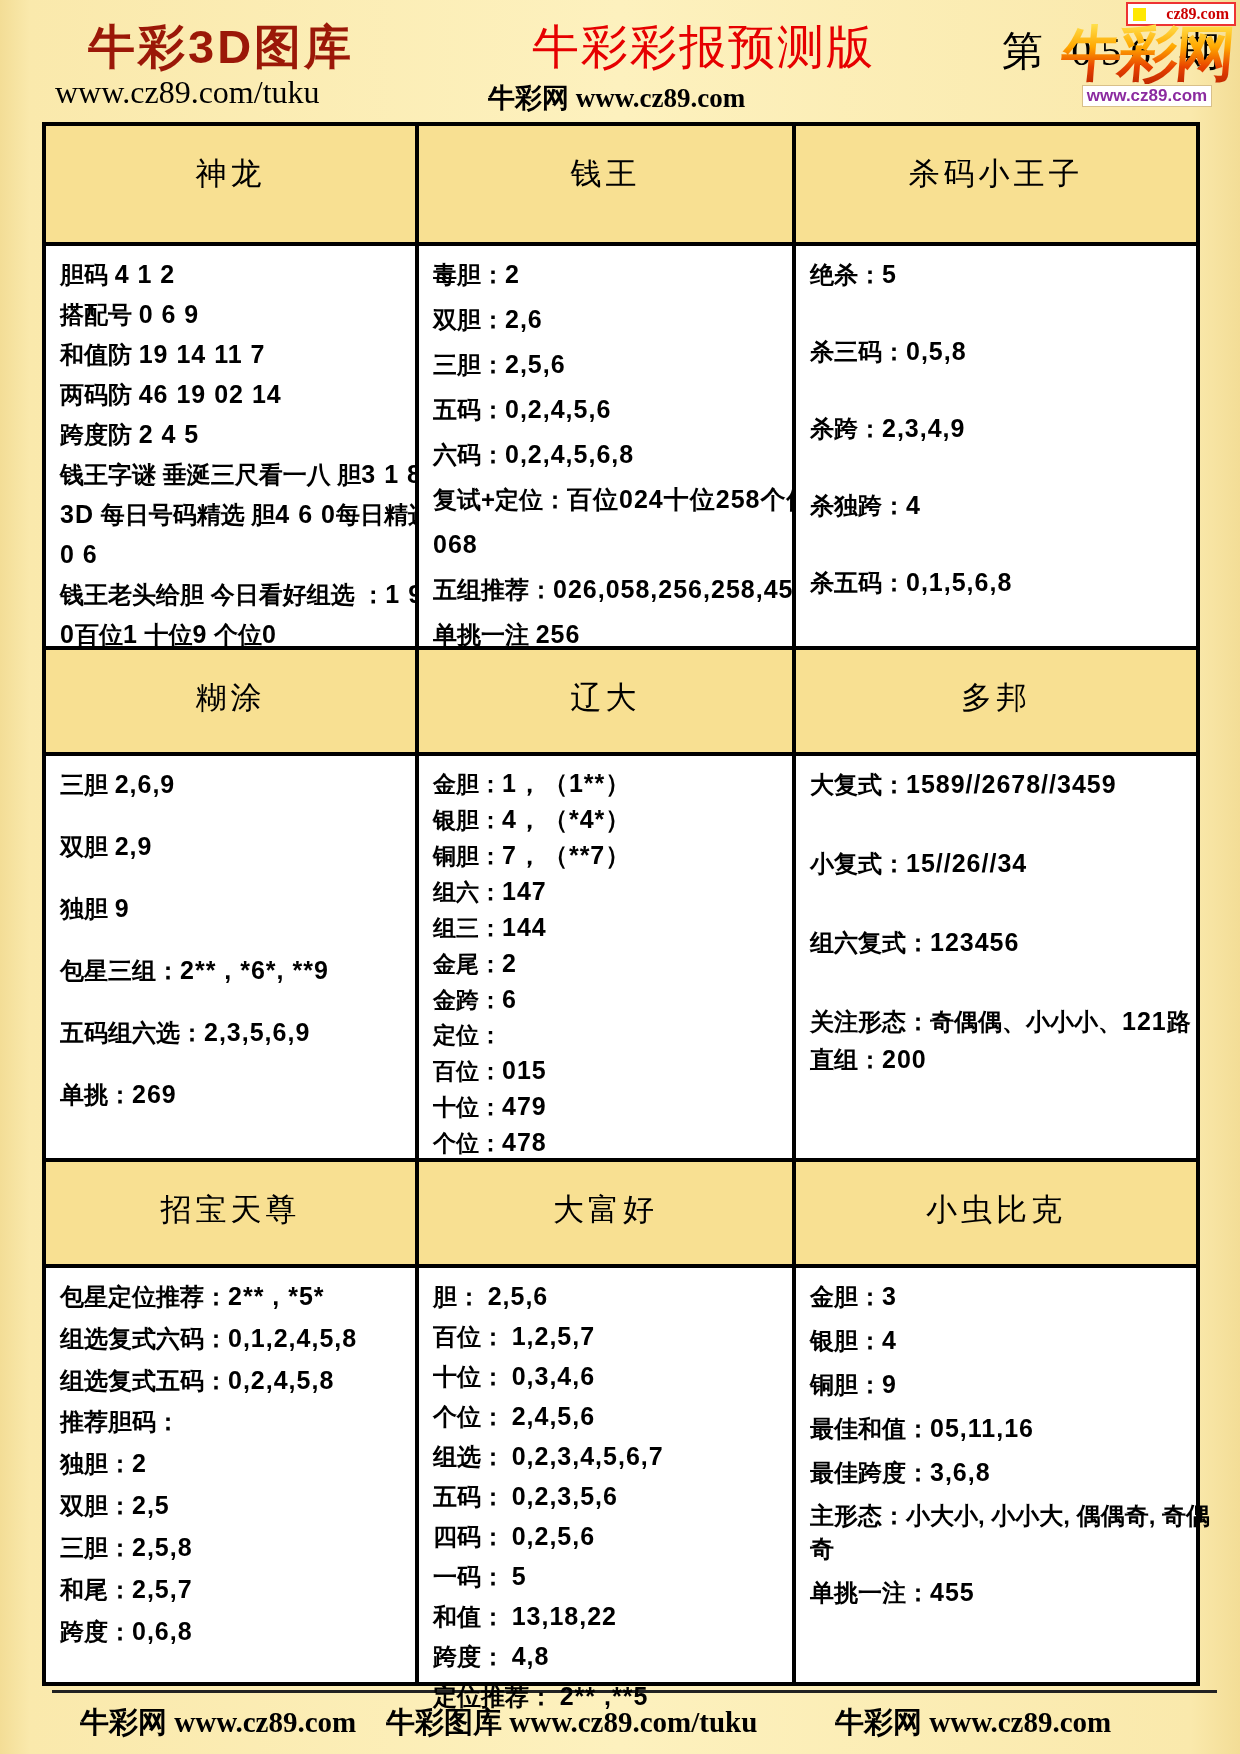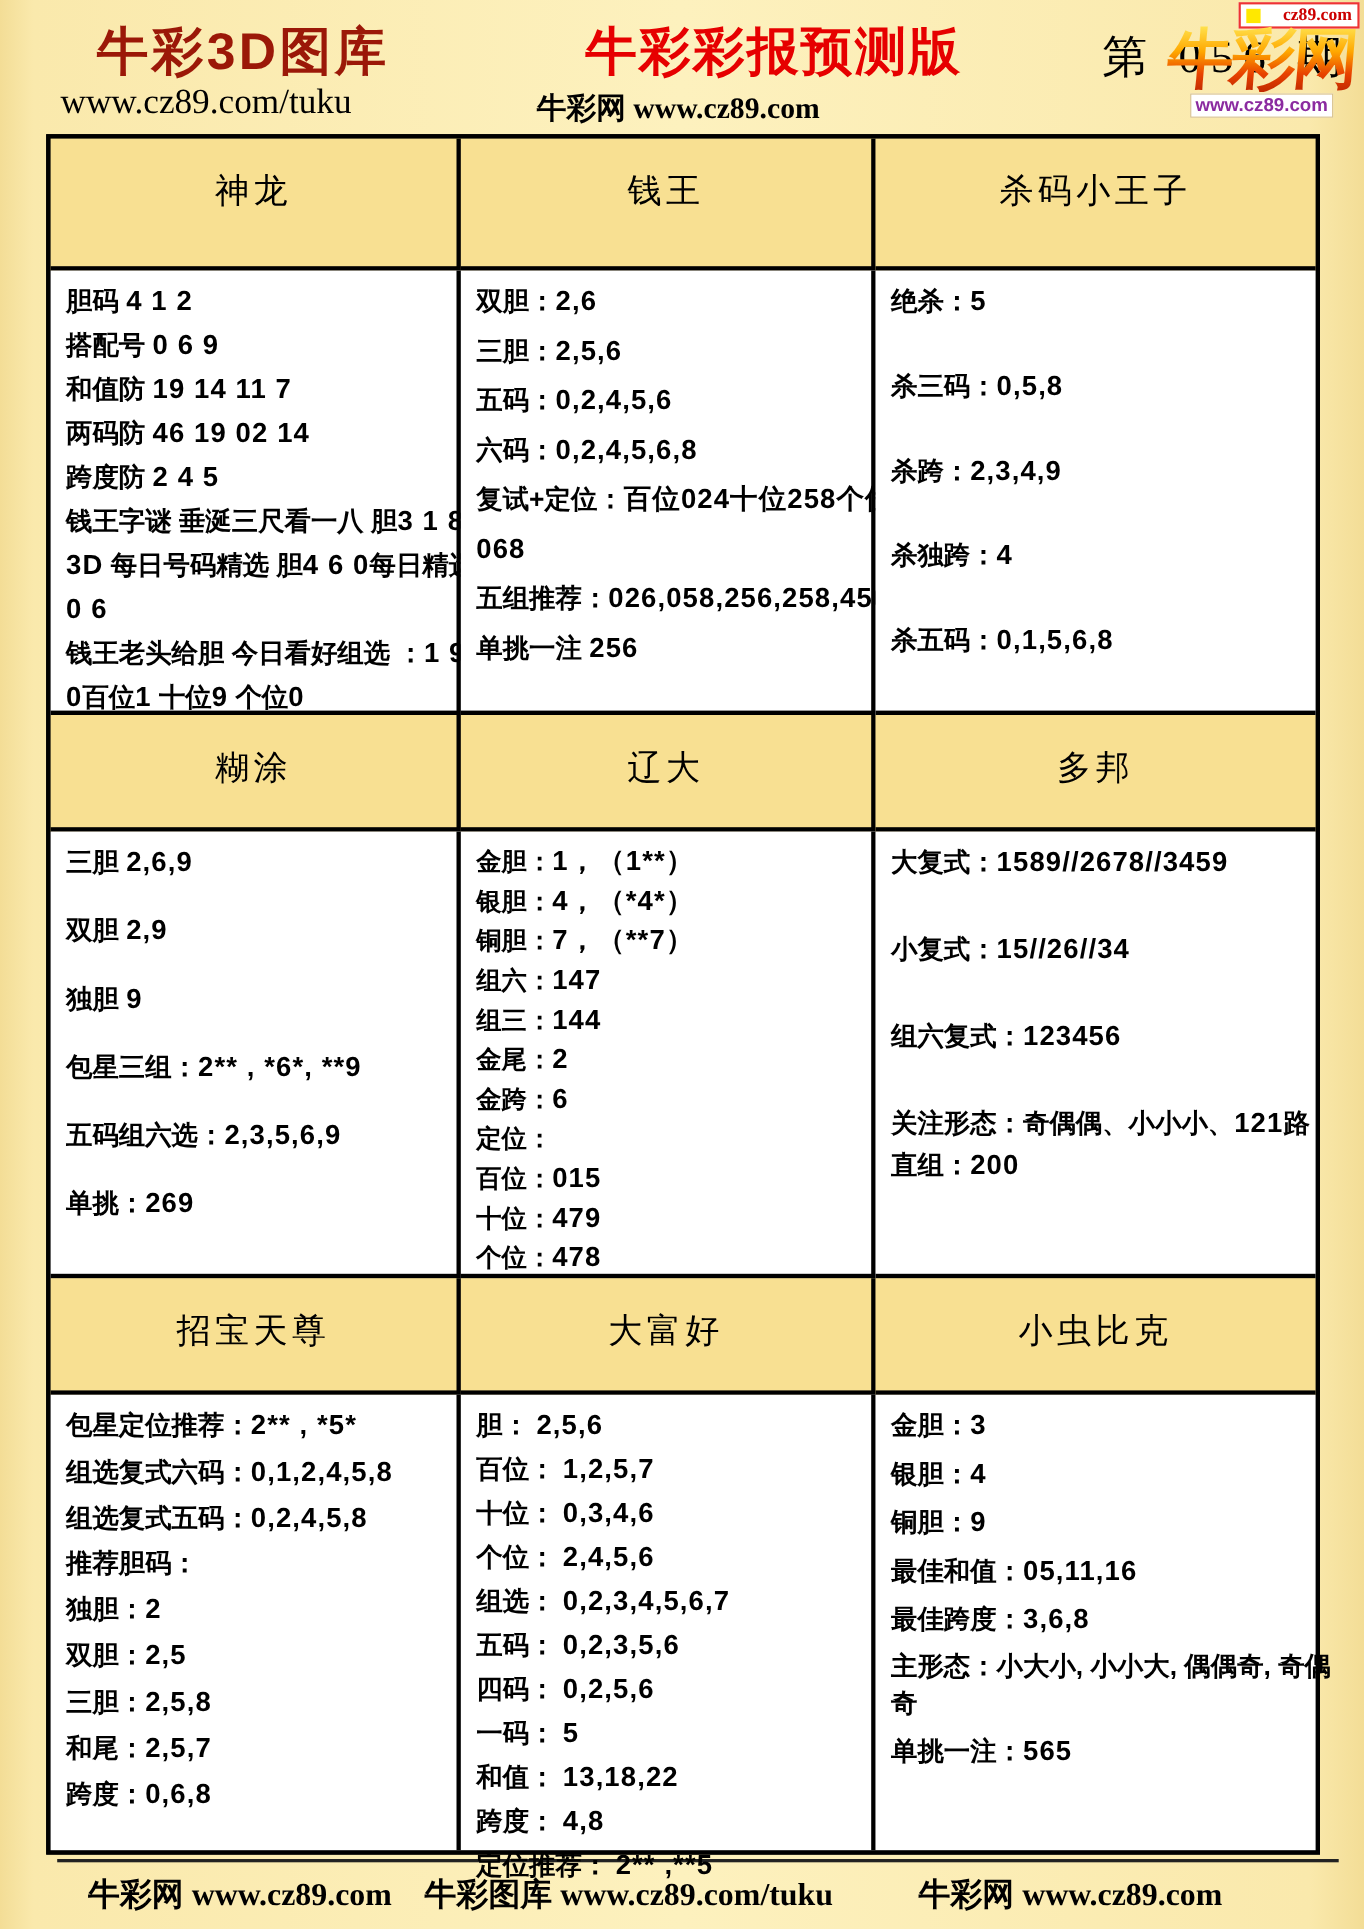--- a/index.html
+++ b/index.html
@@ -14,21 +14,21 @@
   *{box-sizing:border-box;margin:0;padding:0}
   html,body{width:1240px;height:1754px;overflow:hidden}
   body{
     background:linear-gradient(90deg,#F3DD96 0,var(--page-bg) 30px,#FDF1BE 50%,var(--page-bg) 96%,#F3DD96 100%);
     font-family:"Liberation Sans","DejaVu Sans",sans-serif;
     color:#000;
   }
   
   .topbar{position:relative;height:122px}
   .t-left{position:absolute;left:88px;top:16px;font-size:47px;font-weight:bold;letter-spacing:3px;color:var(--title-dark-red)}
-  .t-mid{position:absolute;left:532px;top:16px;font-size:47px;font-weight:bold;letter-spacing:2px;color:var(--title-red)}
+  .t-mid{position:absolute;left:532px;top:16px;font-size:47px;font-weight:normal;letter-spacing:2px;color:var(--title-red)}
   .t-issue{position:absolute;left:1002px;top:24px;font-size:41px;letter-spacing:9px;font-family:"Liberation Serif","DejaVu Serif",serif;font-weight:500}
   .sub-left{position:absolute;left:55px;top:74px;font-size:32px;font-weight:normal;font-family:"Liberation Serif","DejaVu Serif",serif}
   .sub-mid{position:absolute;left:488px;top:80px;font-size:27px;font-weight:bold;font-family:"Liberation Serif","DejaVu Serif",serif}
   .logo{position:absolute;right:4px;top:0;width:178px;height:120px;text-align:center}
   .badge{position:absolute;top:2px;right:0;display:flex;align-items:center;gap:20px;background:#fff;border:2px solid #E33;padding:1px 5px;font-family:"Liberation Serif","DejaVu Serif",serif;font-weight:bold;font-size:16px;color:var(--badge-red)}
   .badge .sq{width:13px;height:13px;background:var(--badge-yellow);display:inline-block}
   .logo-name{
     margin-top:24px;font-size:60px;font-weight:900;letter-spacing:-3px;line-height:60px;
     transform:skewX(-5deg);
     background:linear-gradient(180deg,#FFE14D 0%,#FFA800 38%,#E84200 72%,#C02800 100%);
@@ -105,20 +105,21 @@
         <div class="line"><span class="k">和值防 </span><span class="v">19 14 11 7</span></div>
         <div class="line"><span class="k">两码防 </span><span class="v">46 19 02 14</span></div>
         <div class="line"><span class="k">跨度防 </span><span class="v">2 4 5</span></div>
         <div class="line"><span class="k">钱王字谜 垂涎三尺看一八  胆</span><span class="v">3 1 8</span></div>
         <div class="line"><span class="v">3D</span><span class="k"> 每日号码精选 胆</span><span class="v">4 6 0</span><span class="k">每日精选</span></div>
         <div class="line"><span class="v">0 6</span></div>
         <div class="line"><span class="k">钱王老头给胆 今日看好组选 ：</span><span class="v">1 9</span></div>
         <div class="line"><span class="v">0</span><span class="k">百位</span><span class="v">1</span><span class="k"> 十位</span><span class="v">9</span><span class="k"> 个位</span><span class="v">0</span></div>
       </div>
     <div class="cell ct s1 c2">
+        <div class="line"><span class="k">毒胆：</span><span class="v">2</span></div>
         <div class="line"><span class="k">双胆：</span><span class="v">2,6</span></div>
         <div class="line"><span class="k">三胆：</span><span class="v">2,5,6</span></div>
         <div class="line"><span class="k">五码：</span><span class="v">0,2,4,5,6</span></div>
         <div class="line"><span class="k">六码：</span><span class="v">0,2,4,5,6,8</span></div>
         <div class="line"><span class="k">复试+定位：</span><span class="v">百位024十位258个位</span></div>
         <div class="line"><span class="v">068</span></div>
         <div class="line"><span class="k">五组推荐：</span><span class="v">026,058,256,258,456</span></div>
         <div class="line"><span class="k">单挑一注 </span><span class="v">256</span></div>
       </div>
     <div class="cell ct s2 c3">
@@ -192,21 +193,21 @@
         <div class="line"><span class="k">定位推荐： </span><span class="v">2** ,**5</span></div>
       </div>
     <div class="cell ct s8 c3 lastrow">
         <div class="line"><span class="k">金胆：</span><span class="v">3</span></div>
         <div class="line"><span class="k">银胆：</span><span class="v">4</span></div>
         <div class="line"><span class="k">铜胆：</span><span class="v">9</span></div>
         <div class="line"><span class="k">最佳和值：</span><span class="v">05,11,16</span></div>
         <div class="line"><span class="k">最佳跨度：</span><span class="v">3,6,8</span></div>
         <div class="line"><span class="k">主形态：</span><span class="k">小大小, 小小大, 偶偶奇, 奇偶</span></div>
         <div class="line"><span class="k">奇</span></div>
-        <div class="line"><span class="k">单挑一注：</span><span class="v">565</span></div>
+        <div class="line"><span class="k">单挑一注：</span><span class="v">455</span></div>
       </div>
   </main>
 
   <div class="rule"></div>
 
   <footer class="footline">
     <span class="f0">牛彩网 www.cz89.com</span>
     <span class="f1">牛彩图库 www.cz89.com/tuku</span>
     <span class="f2">牛彩网 www.cz89.com</span>
   </footer>

